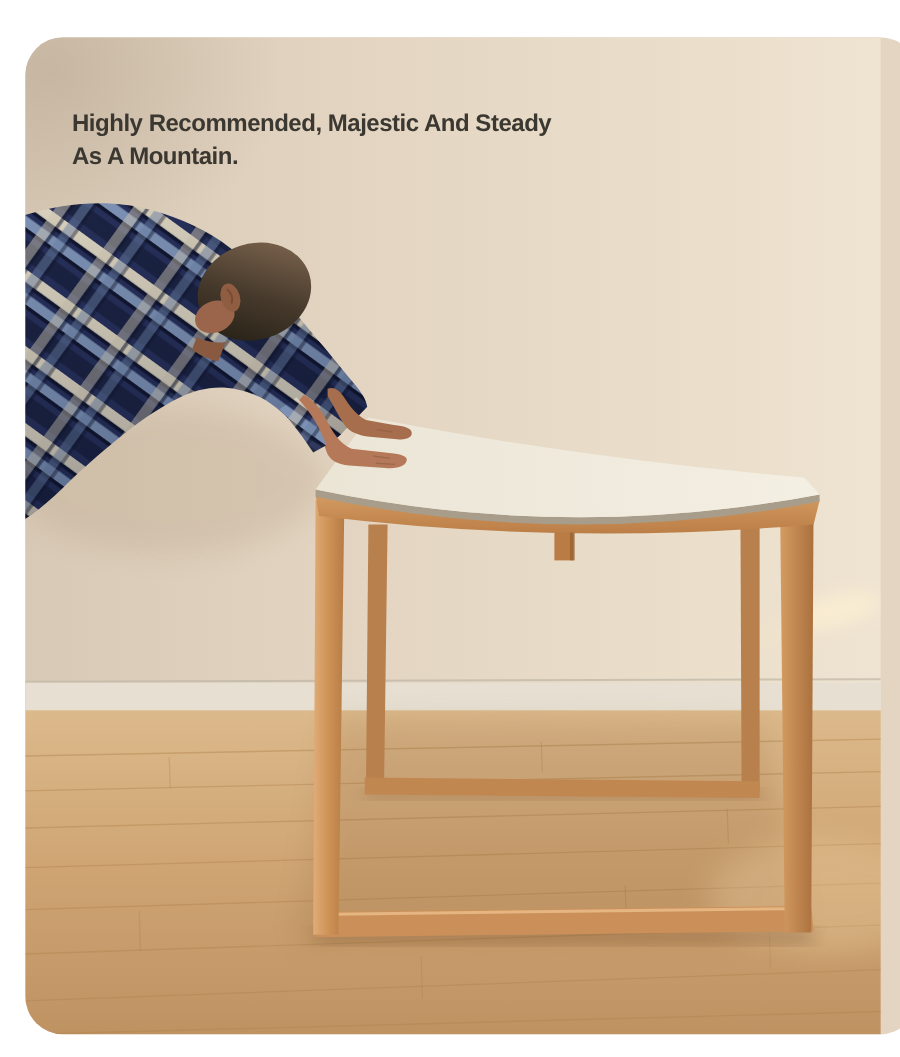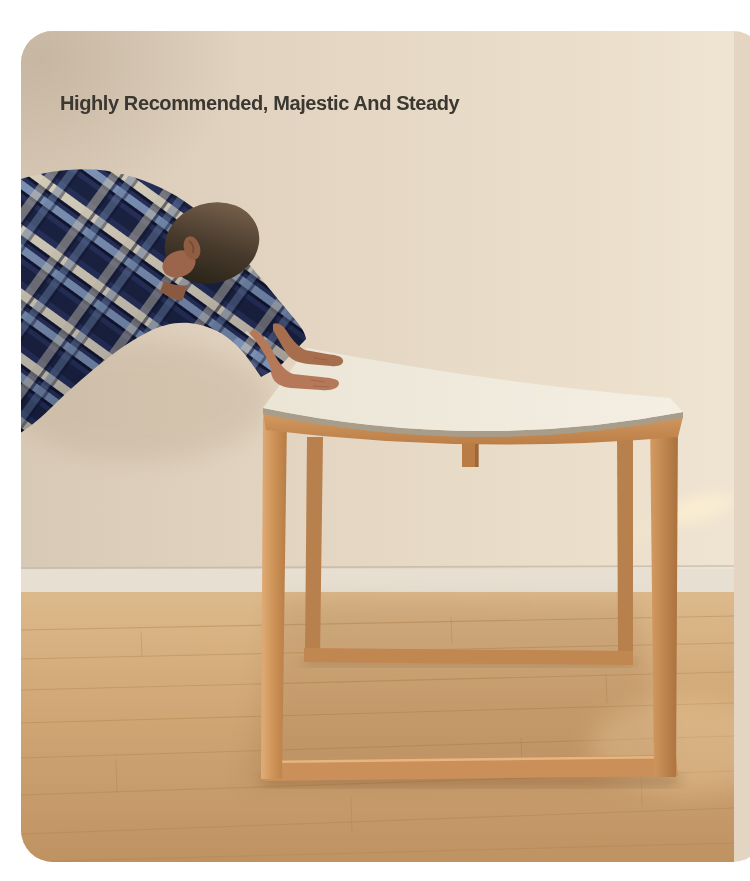--- a/index.html
+++ b/index.html
@@ -188,16 +188,17 @@
           <path d="M290,349 L304,351"></path>
           <path d="M292,355 L308,356"></path>
           <path d="M293,327 L306,329"></path>
         </g>
         <path d="M226,300 C238,312 246,326 251,340 L240,346 C232,334 222,320 212,310 Z" fill="url(#plaid)" opacity="0.95"></path>
       </g>
     </svg>
 
     <div class="headline">
       <div>Highly Recommended, Majestic And Steady</div>
+      <div>As A Mountain.</div>
     </div>
 
   </div>
 </div>
 
 </body></html>

